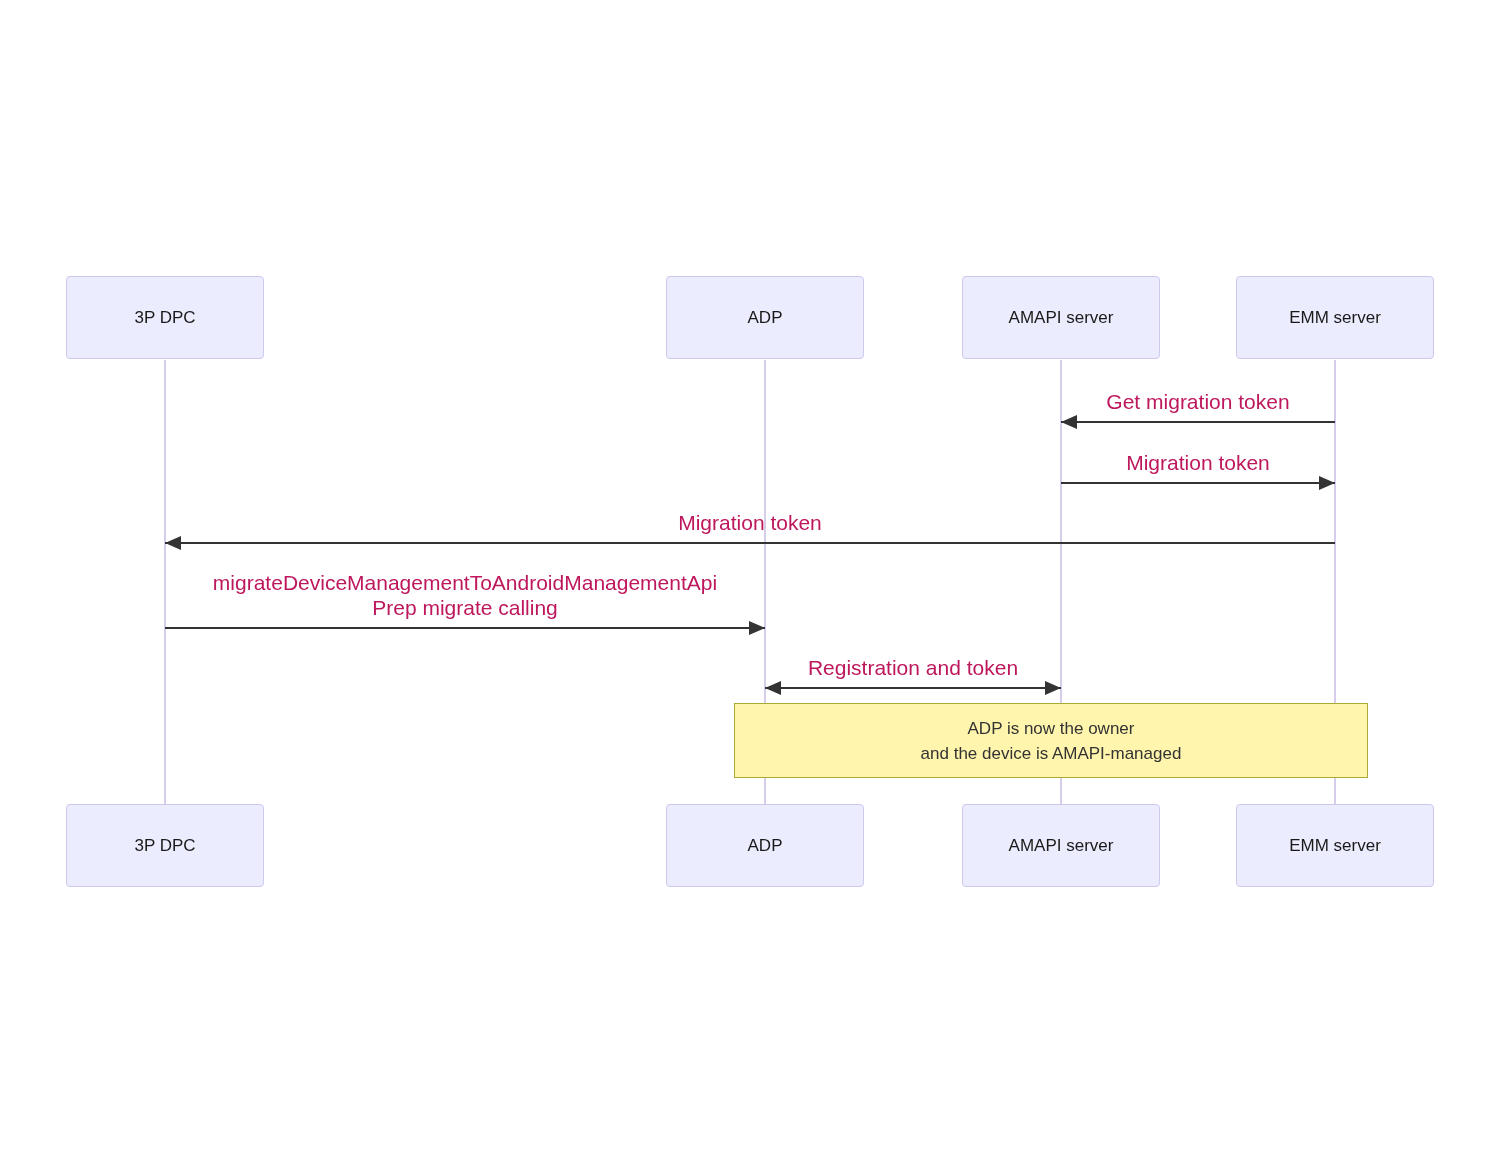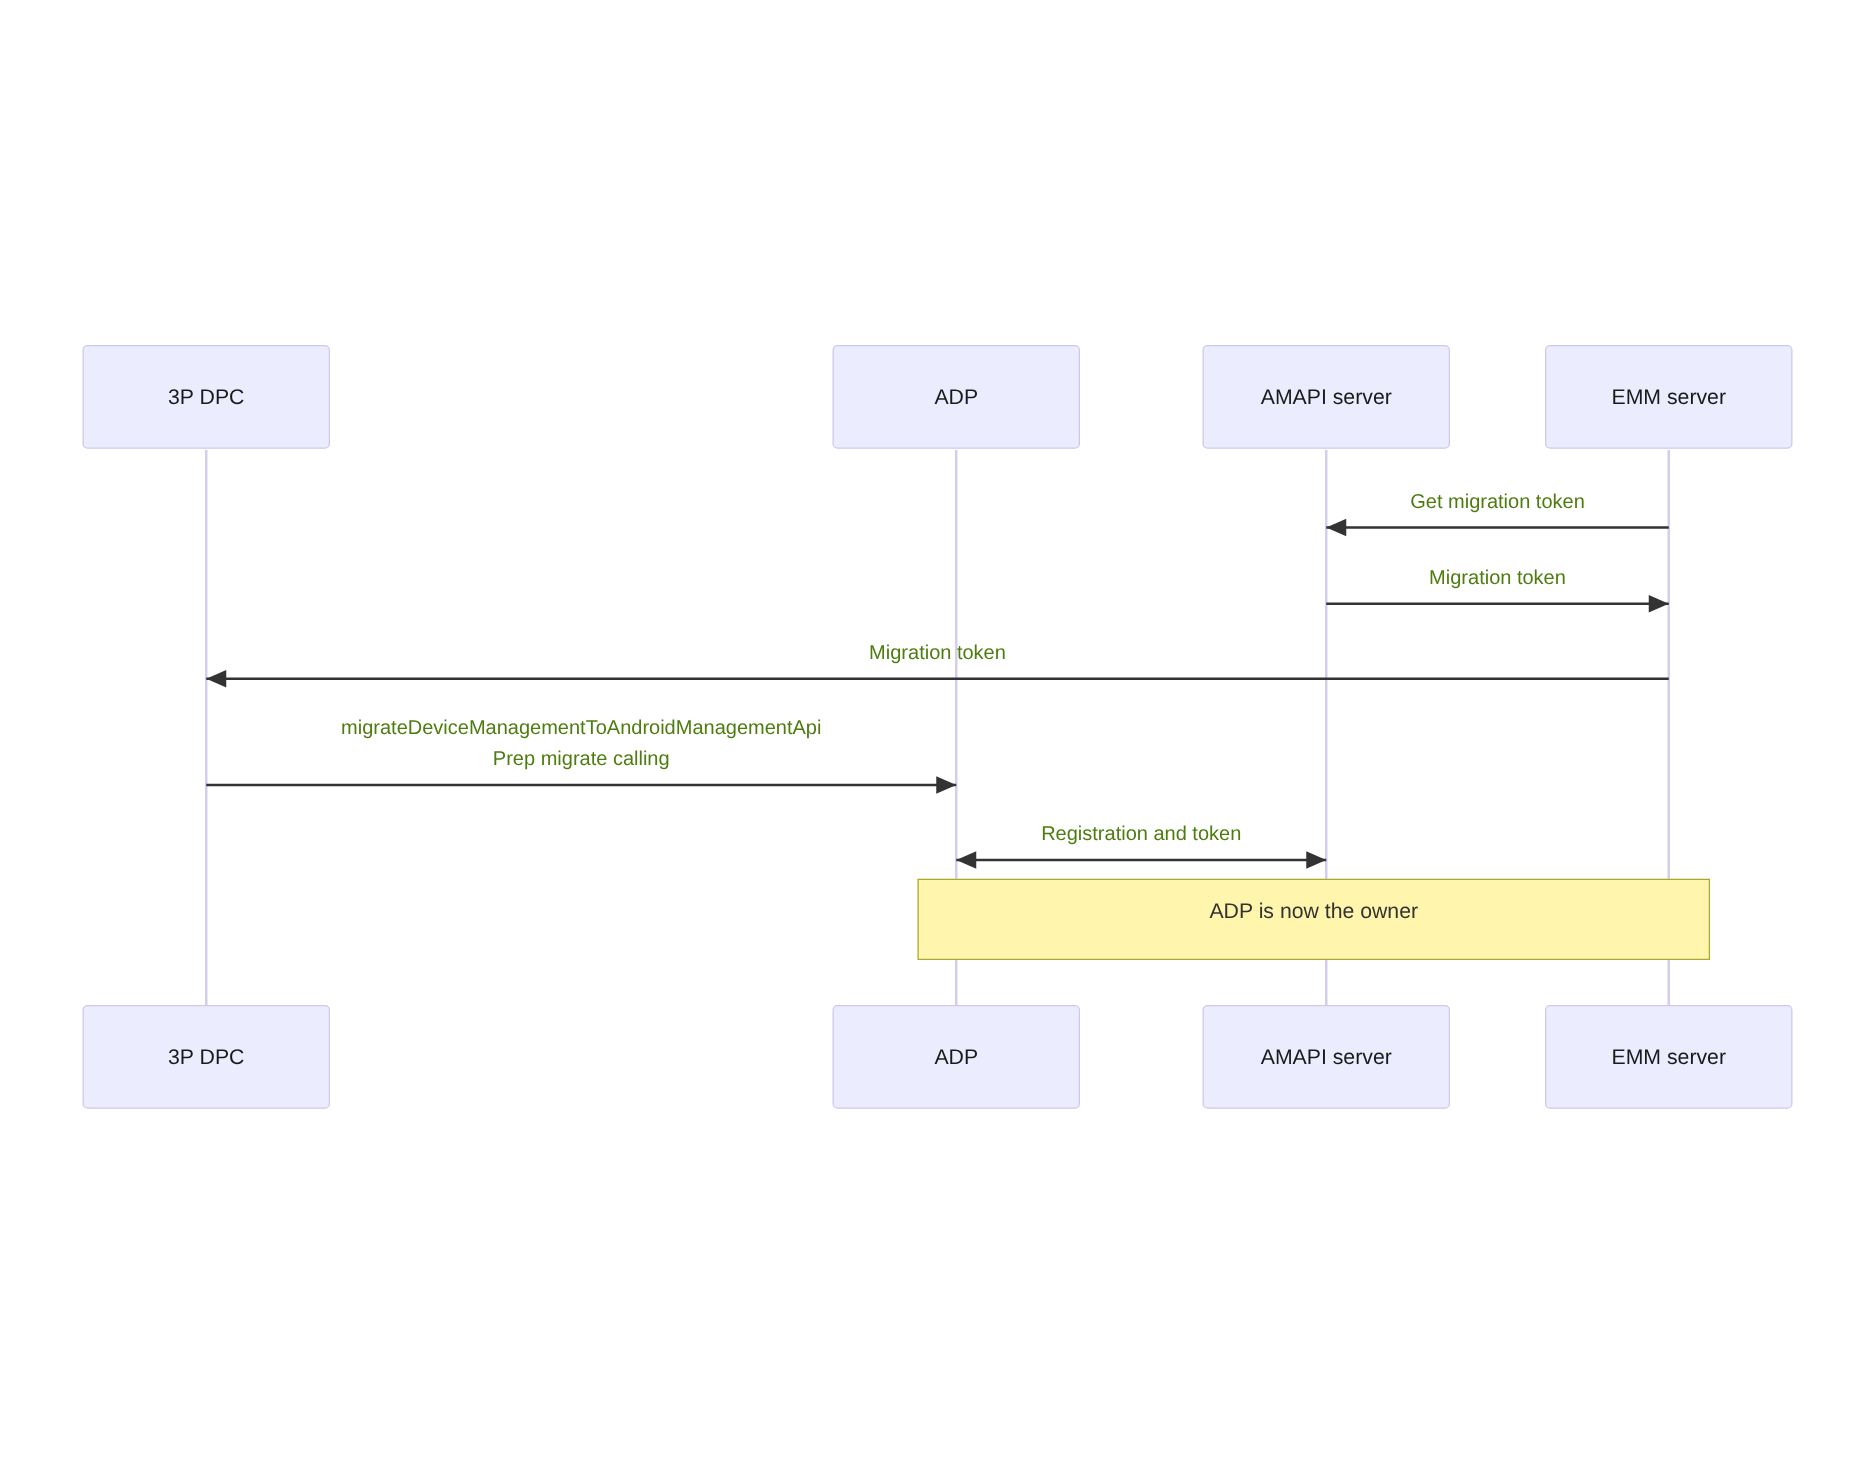--- a/index.html
+++ b/index.html
@@ -30,22 +30,22 @@
     top: 360px;
     height: 445px;
     width: 2px;
     background: #D5CDEB;
   }
   .msg-label {
     position: absolute;
     height: 24px;
     line-height: 24px;
     text-align: center;
-    font-size: 16px;
-    color: #4d7c0f;
+    font-size: 21px;
+    color: #be185d;
     white-space: nowrap;
   }
   .msg-label.two-line {
     height: 50px;
     line-height: 25px;
   }
   .msg-line {
     position: absolute;
     height: 0;
     border-top: 2px solid #333333;
@@ -111,22 +111,23 @@
     <div>Prep migrate calling</div>
   </div>
   <div class="msg-line" style="left:165px; top:627px; width:600px;"></div>
   <div class="arrowhead point-right" style="left:749px; top:621px;"></div>
 
   <div class="msg-label" style="left:765px; top:656px; width:296px;">Registration and token</div>
   <div class="msg-line" style="left:765px; top:687px; width:296px;"></div>
   <div class="arrowhead point-left" style="left:765px; top:681px;"></div>
   <div class="arrowhead point-right" style="left:1045px; top:681px;"></div>
 
-  <div class="note" style="left:734px; top:703px; width:634px; height:65px;">
+  <div class="note" style="left:734px; top:703px; width:634px; height:75px;">
     <div>ADP is now the owner</div>
+    <div>and the device is AMAPI-managed</div>
   </div>
 
   <div class="actor" style="left:66px;   top:804px; width:198px;">
     <span>3P DPC</span>
   </div>
   <div class="actor" style="left:666px;  top:804px; width:198px;">
     <span>ADP</span>
   </div>
   <div class="actor" style="left:962px;  top:804px; width:198px;">
     <span>AMAPI server</span>

